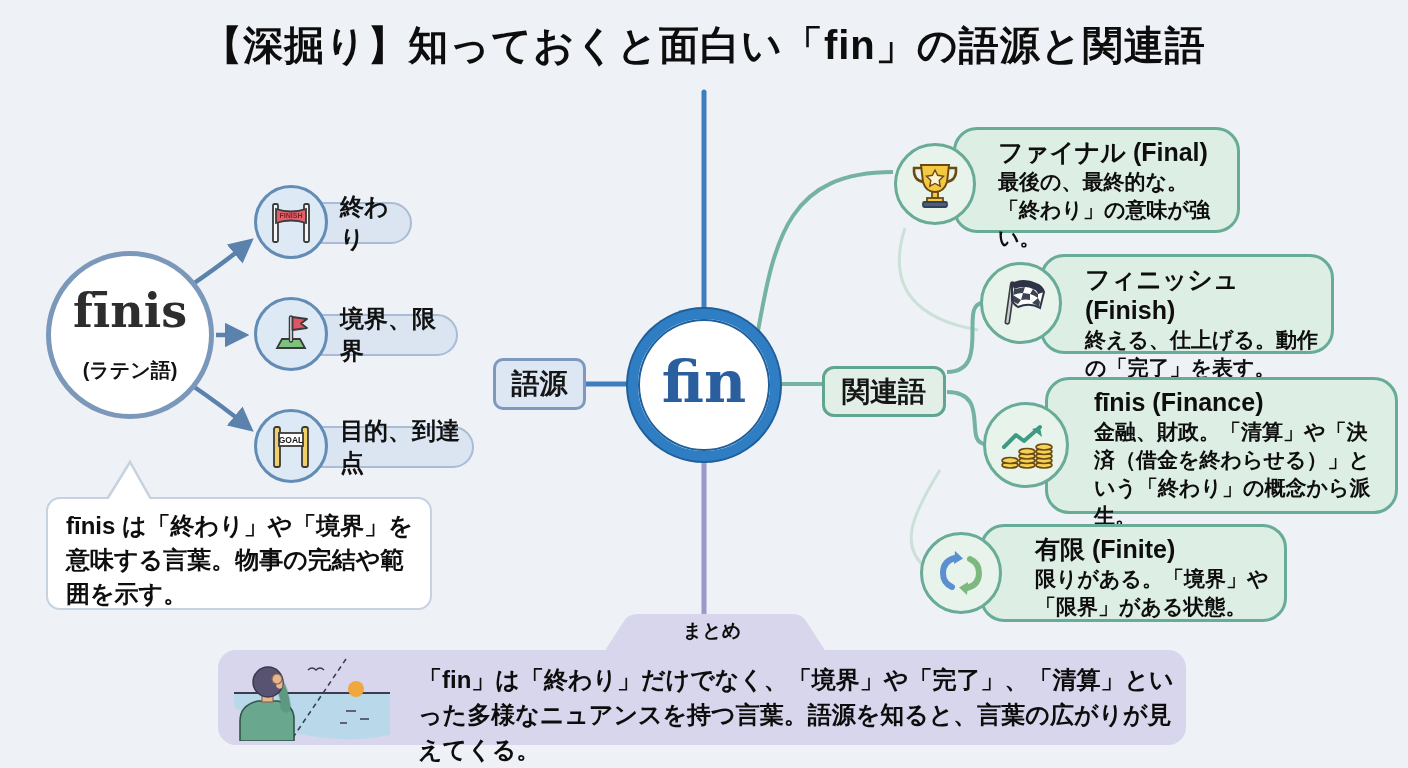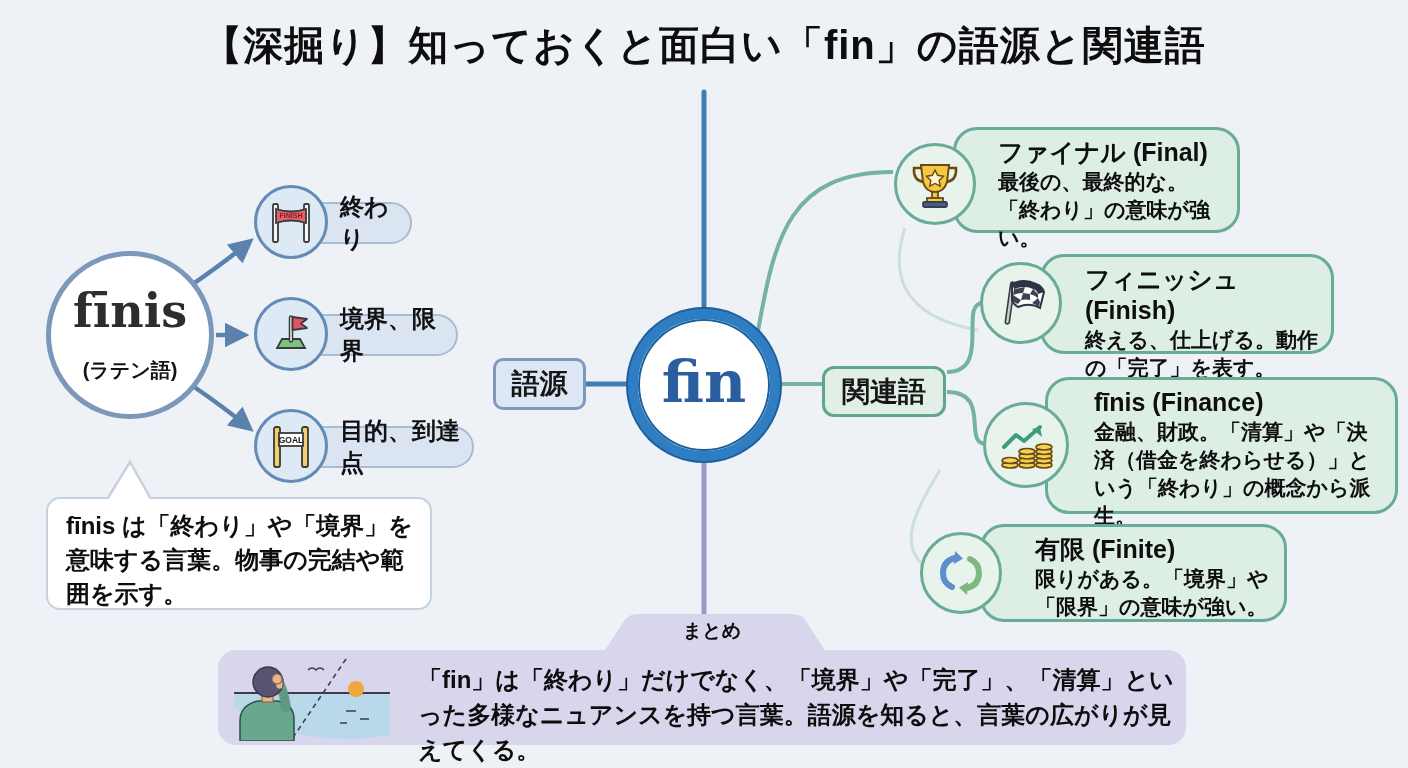--- a/index.html
+++ b/index.html
@@ -253,21 +253,21 @@
           <ellipse cx="48" cy="45.5" rx="8" ry="3"></ellipse>
           <ellipse cx="48" cy="41" rx="8" ry="3"></ellipse>
           <ellipse cx="48" cy="36.5" rx="8" ry="3"></ellipse>
           <ellipse cx="48" cy="32" rx="8" ry="3"></ellipse>
       </g>
     </svg>
   </div>
 
   <div class="abs rel-box rb-4">
     <div class="rel-title">有限 (Finite)</div>
-    <div class="rel-desc">限りがある。「境界」や「限界」の意味が強い。</div>
+    <div class="rel-desc">限りがある。「境界」や「限界」がある状態。</div>
   </div>
   <div class="abs rel-circle rc-4">
     <svg width="56" height="56" viewBox="0 0 56 56">
       <path d="M22,13 Q10,16 10,28 Q10,38 19,42" fill="none" stroke="#5b8fd0" stroke-width="6" stroke-linecap="round"></path>
       <path d="M22,6 L30,13.5 L21,19 Z" fill="#5b8fd0"></path>
       <path d="M34,43 Q46,40 46,28 Q46,18 37,14" fill="none" stroke="#7db87e" stroke-width="6" stroke-linecap="round"></path>
       <path d="M34,50 L26,42.5 L35,37 Z" fill="#7db87e"></path>
     </svg>
   </div>
 

